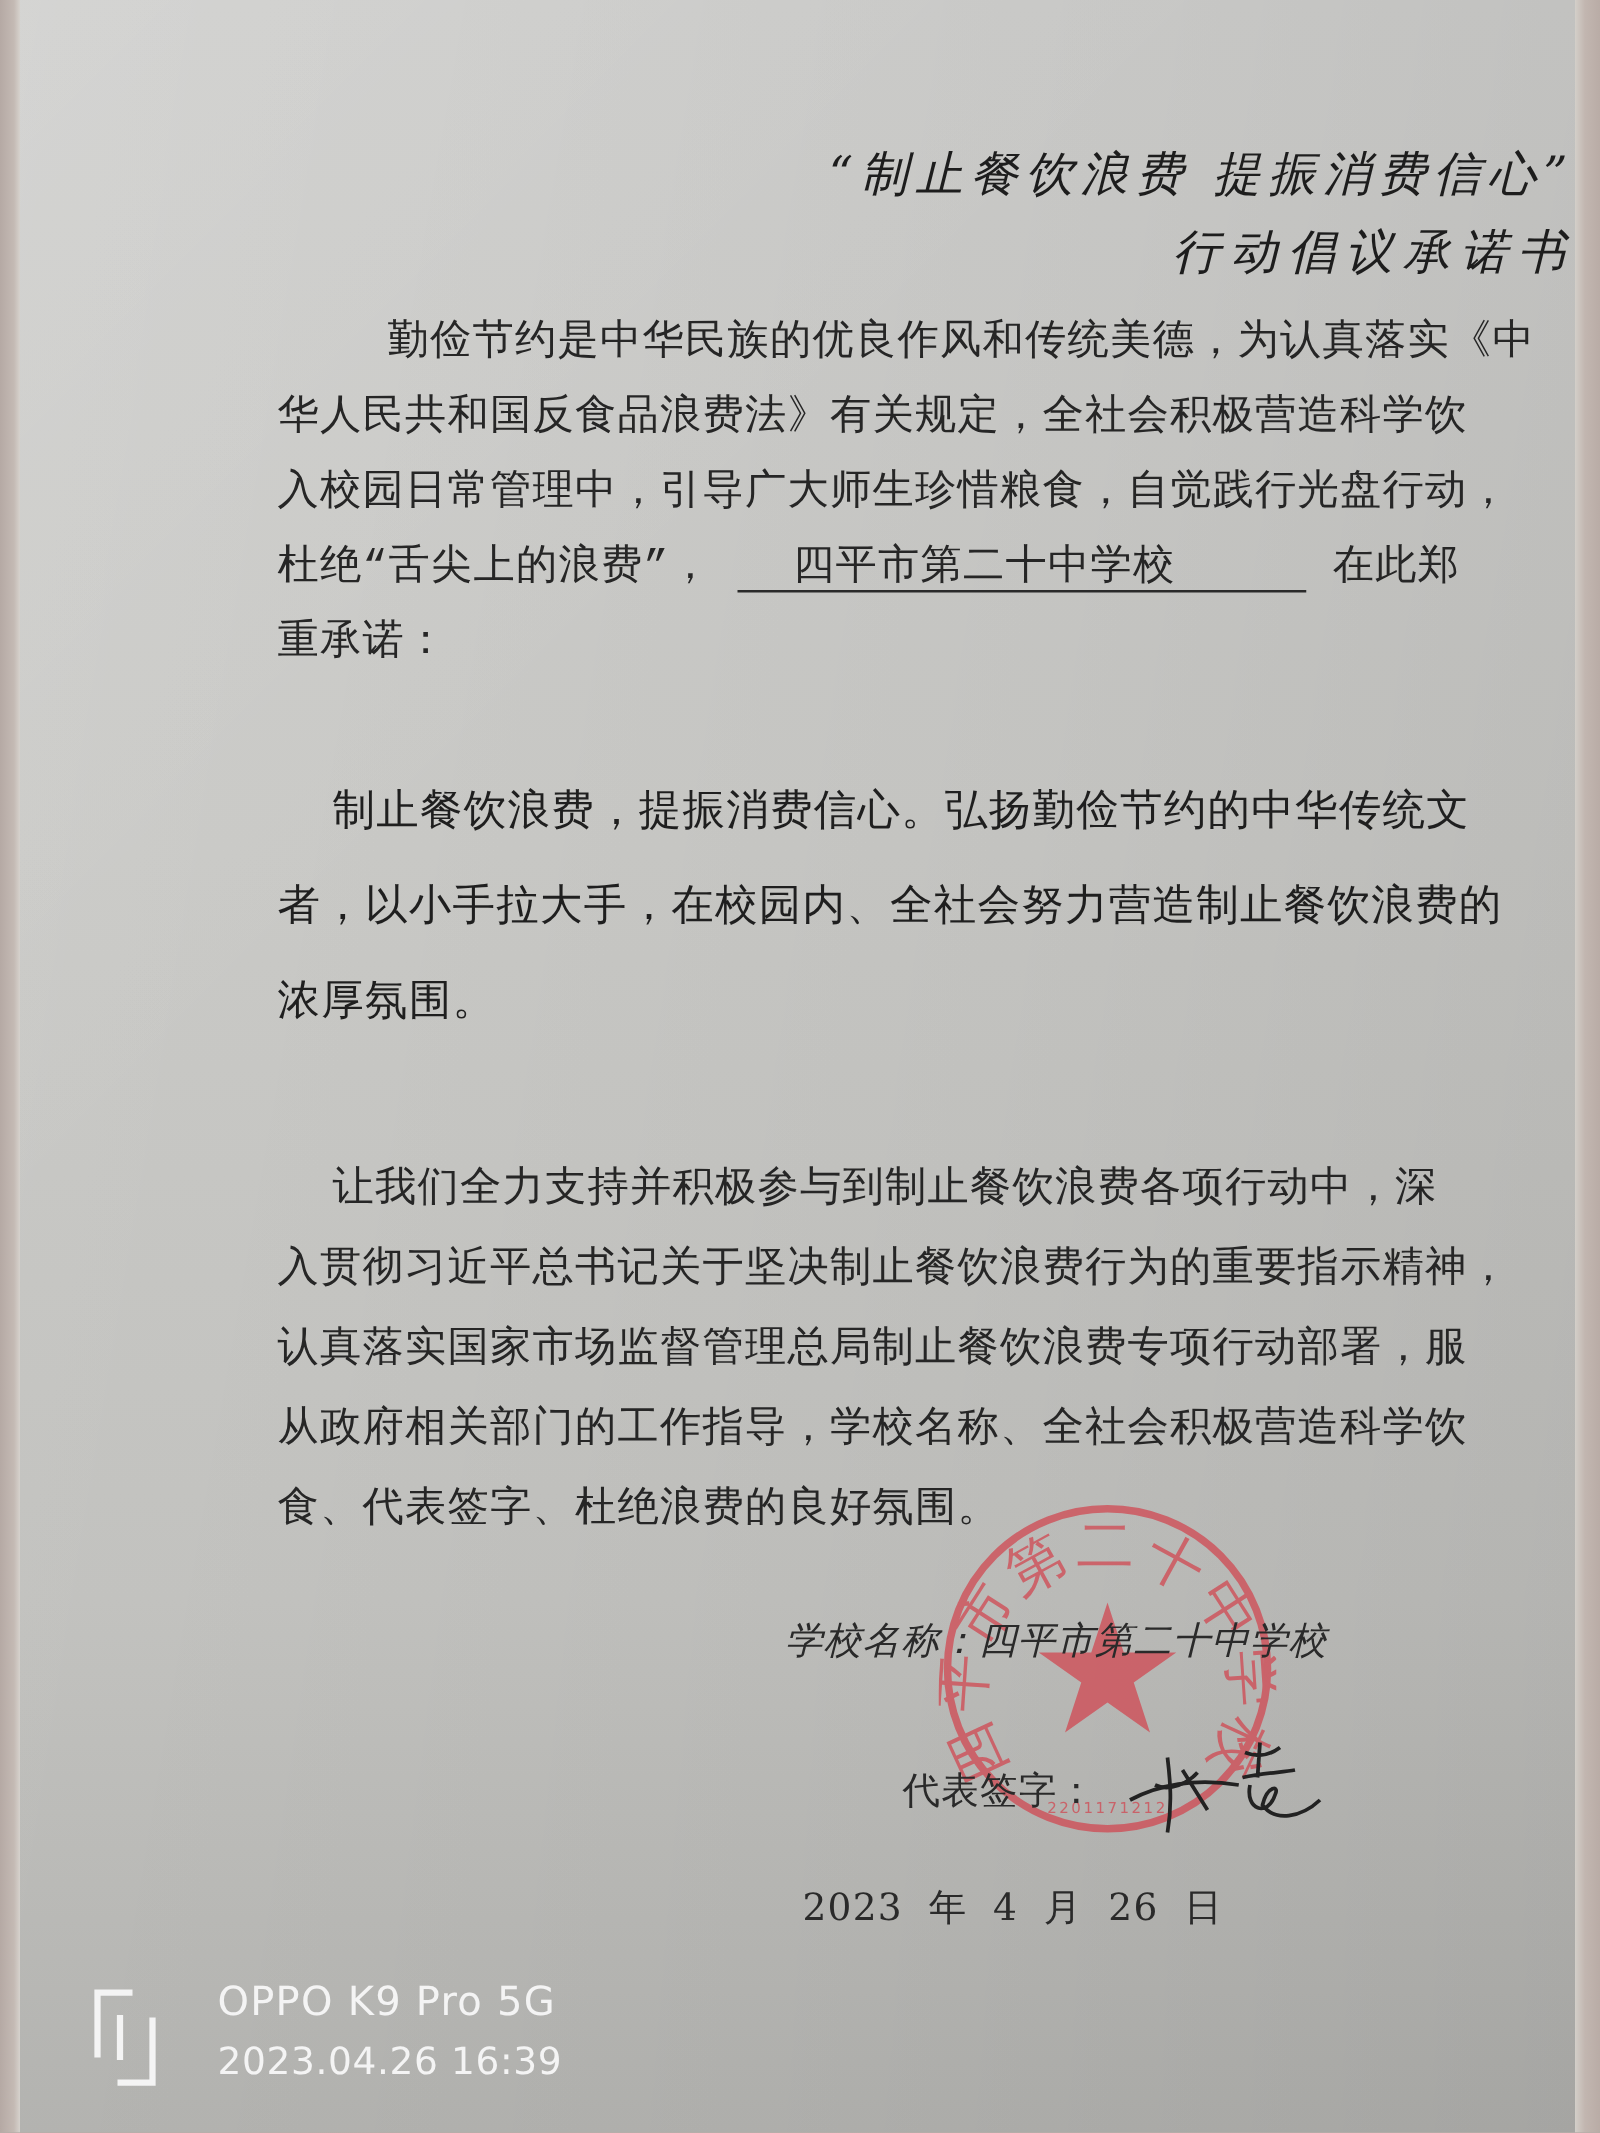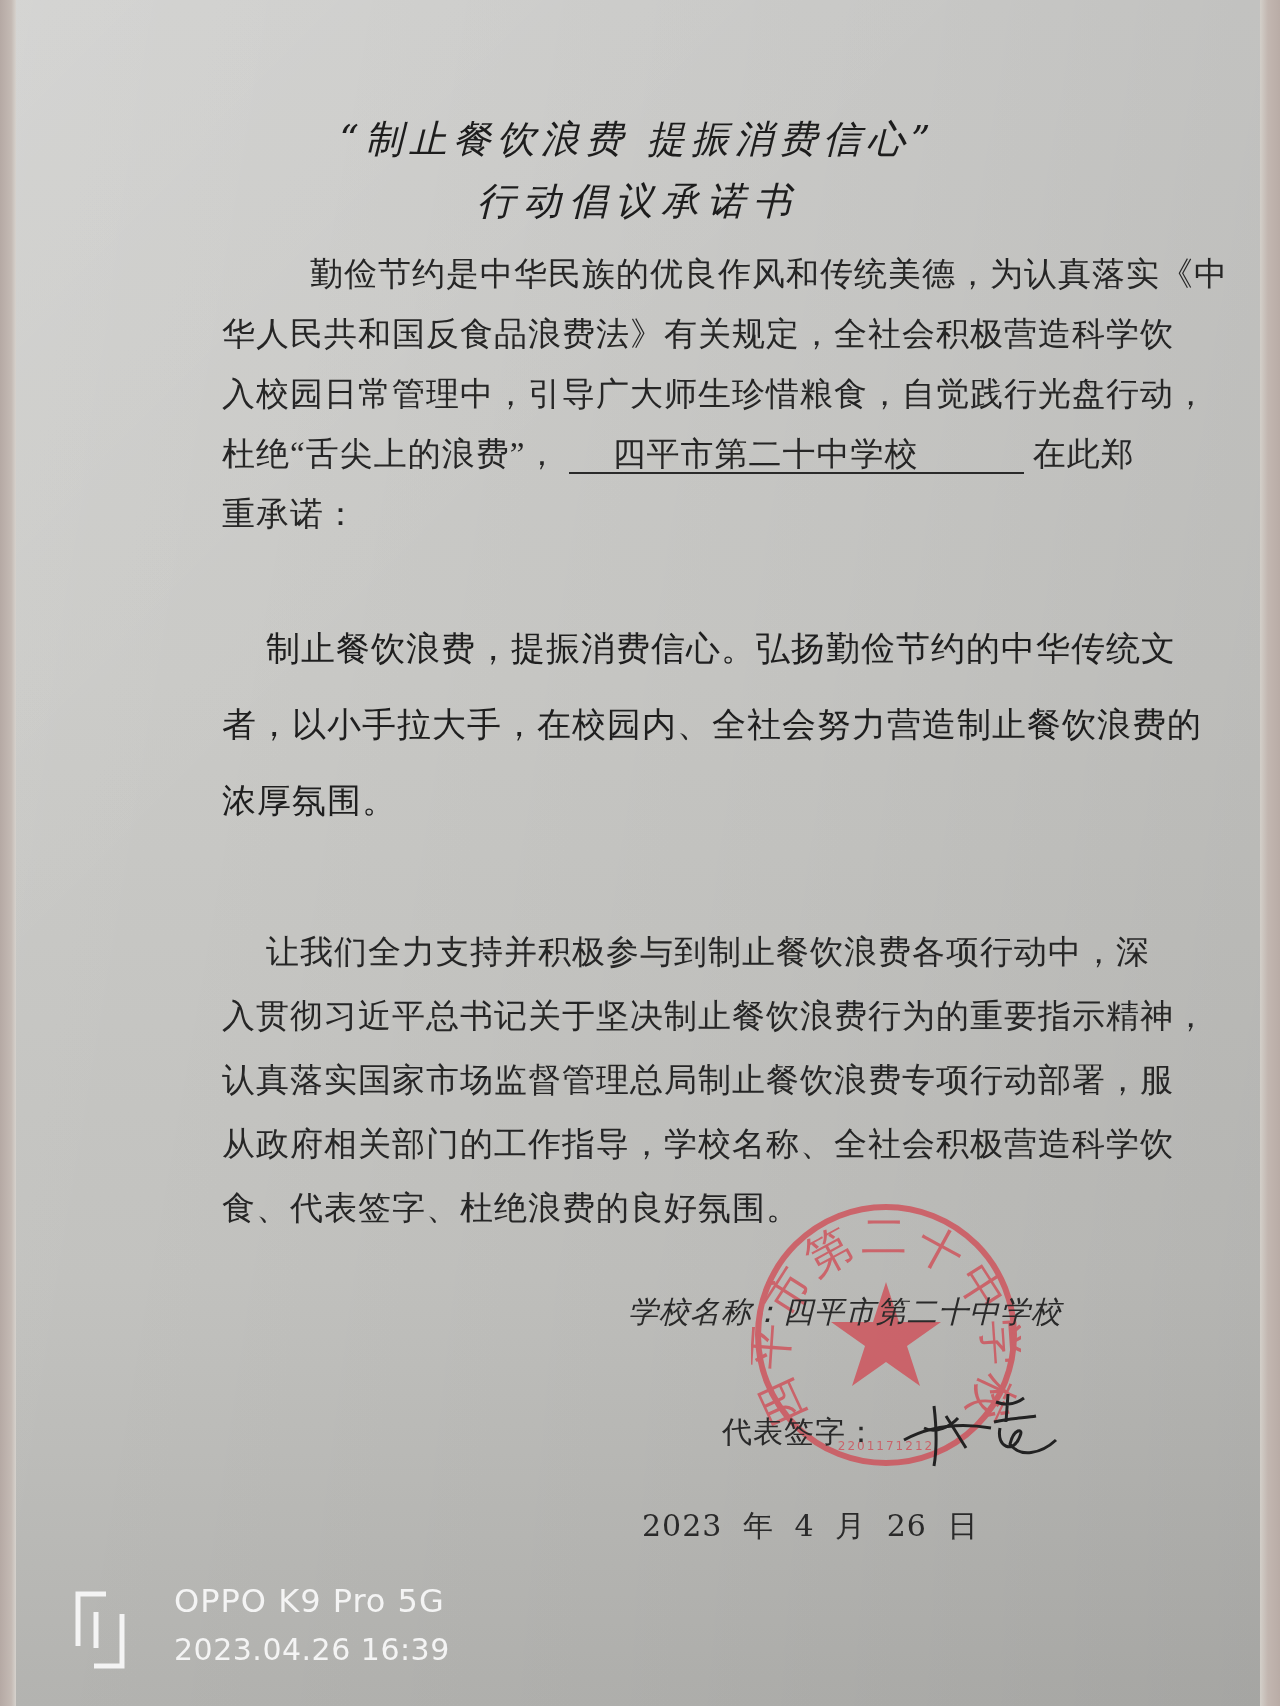--- a/index.html
+++ b/index.html
@@ -27,32 +27,32 @@
       background:
         linear-gradient(135deg, rgba(255,255,255,0.10) 0%, rgba(255,255,255,0) 35%),
         linear-gradient(180deg, #cdcdcb 0%, #c9c9c6 40%, #c2c2bf 75%, #b3b3b0 100%);
     }
     .shade {
       position: absolute; left: 0; top: 0; width: 100%; height: 100%;
       background: linear-gradient(100deg, rgba(255,255,255,0.06) 0%, rgba(255,255,255,0) 20%, rgba(0,0,0,0.03) 60%, rgba(0,0,0,0.08) 100%);
       pointer-events: none;
     }
     .title {
-      position: absolute; left: 0; width: 1244px; text-align: center;
+      position: absolute; left: 0; width: 1244px; text-align: right;
       color: #1d1d1d;
       font-family: "DejaVu Serif", "Liberation Serif", serif;
       font-style: italic;
       letter-spacing: 6px;
     }
     .title-1 { top: 114px; font-size: 38px; }
     .title-2 { top: 176px; font-size: 38px; letter-spacing: 8px; }
     .para {
       position: absolute;
       color: #262626;
-      font-family: Liberation Serif, serif;
+      font-family: Liberation Mono, monospace;
       font-size: 33px;
       line-height: 60px;
       letter-spacing: 1px;
       text-align: justify;
     }
     .p1 { left: 250px; top: 244px; width: 850px; }
     .p1 .line { display: block; height: 60px; white-space: nowrap; }
     .underline-fill {
       display: inline-block;
       border-bottom: 2px solid #2a2a2a;

